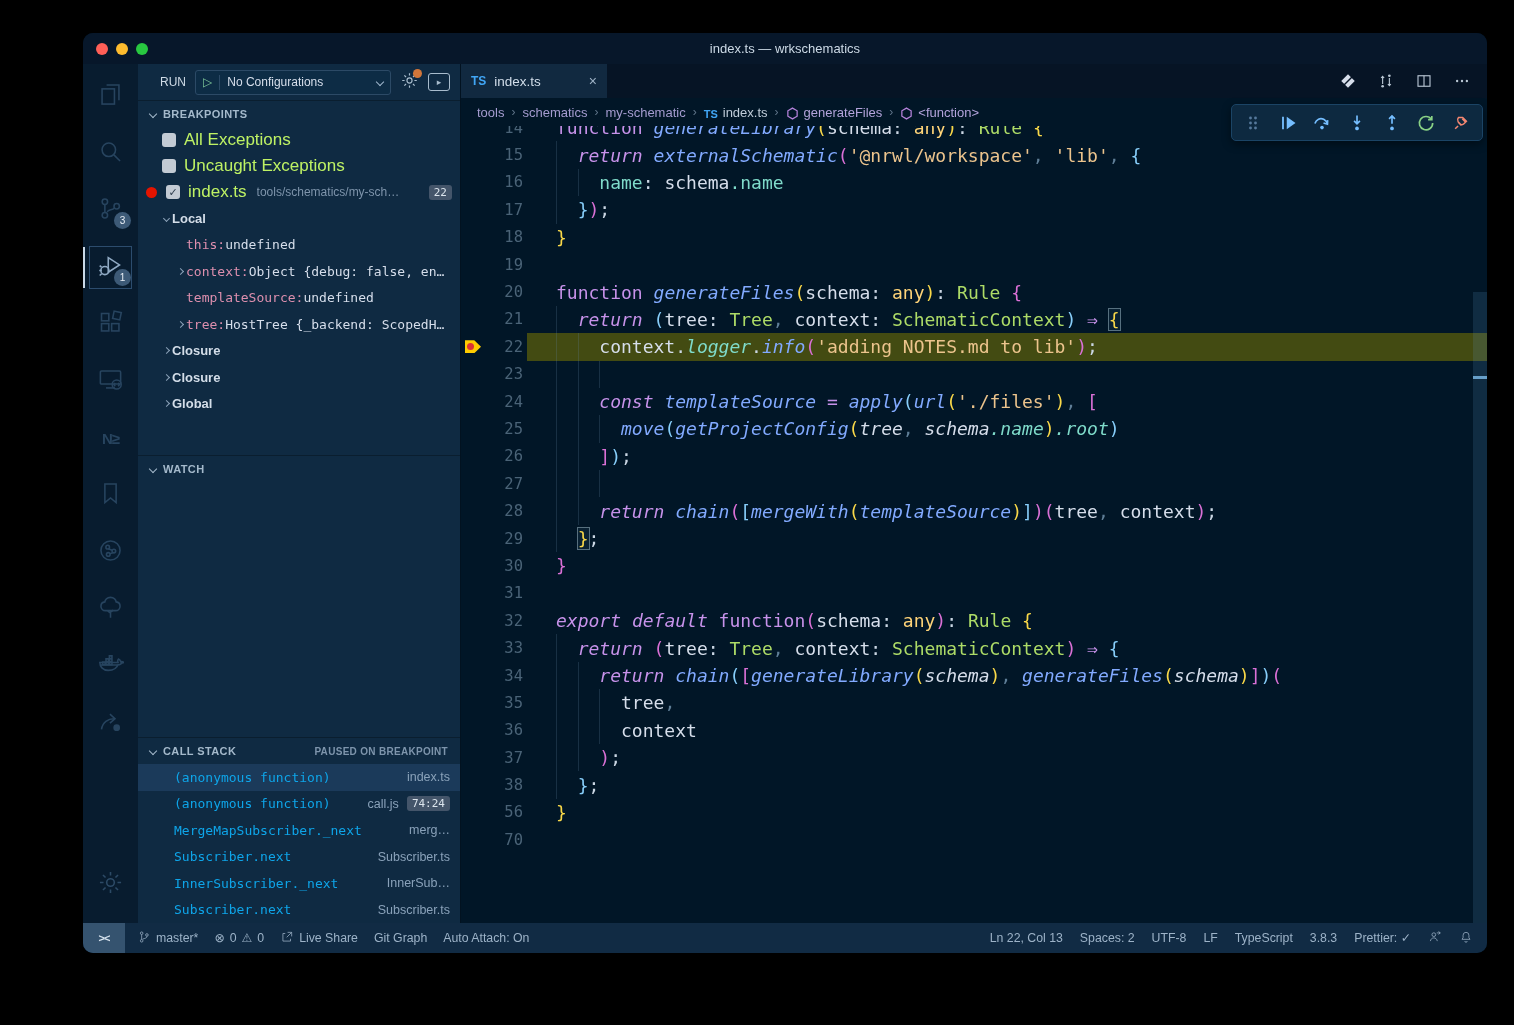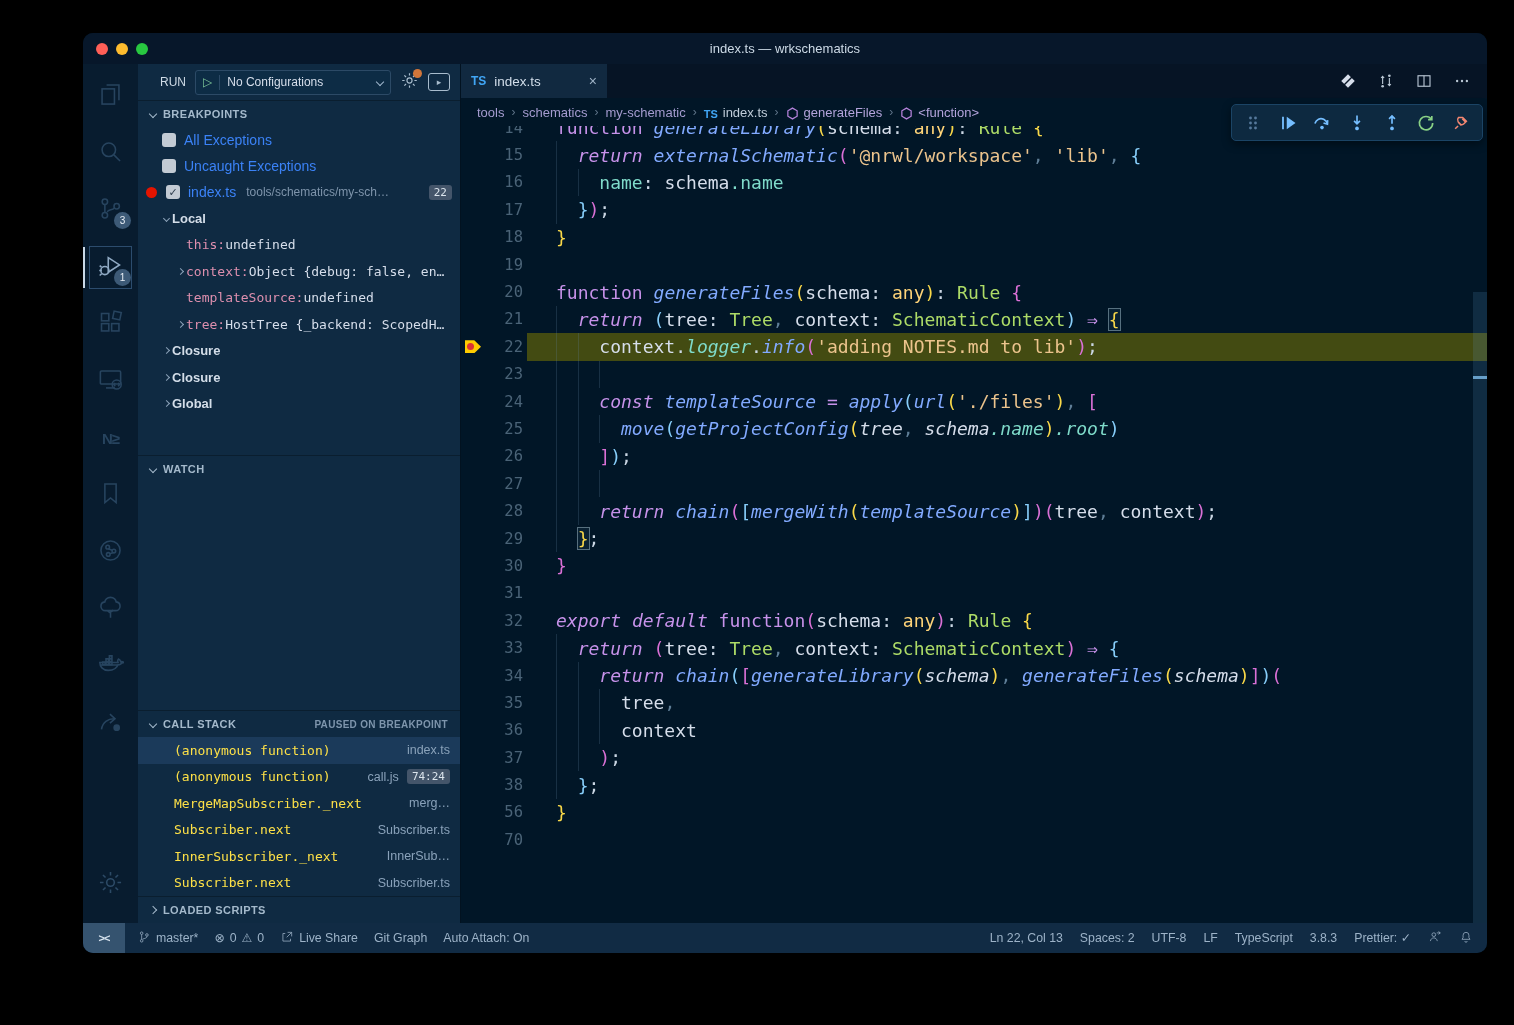--- a/index.html
+++ b/index.html
@@ -65,38 +65,38 @@
                border-top:1px solid rgba(0,0,0,.28); flex:none; cursor:pointer; }
   .sect-head .chev { border-color:#a4b9cb; }
   .sect-spacer { flex:none; }
   .ph-right { margin-left:auto; font-size:10px; font-weight:bold; color:#7e95ac; letter-spacing:.3px;}
 
   .bp-row { height:26px; display:flex; align-items:center; padding:0 8px 0 24px; gap:8px; flex:none; cursor:pointer;}
   .bp-dotcell { width:14px; display:flex; justify-content:center; flex:none; margin-left:-18px;}
   .bp-dot { width:11px; height:11px; border-radius:50%; background:#e51400; }
   .checkbox { width:14px; height:14px; border-radius:3px; background:#c3cbd4; flex:none;
               display:flex; align-items:center; justify-content:center; font-size:11px; color:#2e3d4d; }
-  .bp-label { color:#3b82f6; font-size:14px; }
+  .bp-label { color:#bef264; font-size:17px; }
   .bp-path { color:#7e94ab; font-size:12px; margin-left:2px; white-space:nowrap; overflow:hidden;
              text-overflow:ellipsis; flex:1; }
   .badge { background:#44556a; color:#dbe4ec; font-size:11px; border-radius:3px;
            padding:1px 5px; font-family:"DejaVu Sans Mono", monospace; flex:none; }
 
   .var-row { height:26.5px; display:flex; align-items:center; flex:none; white-space:nowrap;
              overflow:hidden; font-family:"DejaVu Sans Mono", monospace; font-size:13px; cursor:pointer;}
   .var-tw { width:12px; flex:none; display:flex; justify-content:center; }
   .var-tw .chev { border-color:#8ba2b8; width:5px; height:5px;}
   .var-scope { font-family:"Liberation Sans", sans-serif; font-weight:bold; color:#d3dde8; font-size:13px;}
   .var-key { color:#dd8fae; }
   .var-val { color:#d6deeb; }
 
   .cs-row { height:26.5px; display:flex; align-items:center; padding:0 10px 0 36px; gap:8px;
             flex:none; font-family:"DejaVu Sans Mono", monospace; font-size:13px; cursor:pointer;}
   .cs-row.selected { background:#1b3a5a; }
-  .cs-fn { color:#fde047; white-space:nowrap; overflow:hidden; text-overflow:ellipsis; }
+  .cs-fn { color:#0ea5e9; white-space:nowrap; overflow:hidden; text-overflow:ellipsis; }
   .cs-file { margin-left:auto; color:#8aa2ba; font-family:"Liberation Sans", sans-serif;
              font-size:12.5px; flex:none; }
   .watch-body { flex:1; min-height:20px; }
 
   
   .editor { flex:1; display:flex; flex-direction:column; min-width:0; position:relative;
             background:#011627; border-left:1px solid #021220; }
   .tabbar { height:34px; background:#061425; display:flex; align-items:stretch; flex:none; }
   .tab { width:146px; background:#112940; display:flex; align-items:center; gap:8px;
          padding:0 10px; flex:none; cursor:pointer; }
@@ -413,24 +413,20 @@
             <div class="cs-row">
               <span class="cs-fn">InnerSubscriber._next</span>
               <span class="cs-file">InnerSub…</span>
             </div>
             <div class="cs-row">
               <span class="cs-fn">Subscriber.next</span>
               <span class="cs-file">Subscriber.ts</span>
             </div>
           </div>
 
-        <div class="sect-head" style="margin-top:auto">
-          <span class="chev right"></span>
-          <span>LOADED SCRIPTS</span>
-        </div>
       </div>
 
       <div class="editor">
         <div class="tabbar">
           <div class="tab">
             <span class="ts-badge">TS</span>
             <span class="tab-label">index.ts</span>
             <span class="tab-close">×</span>
           </div>
           <div class="editor-actions" id="editor-actions">

